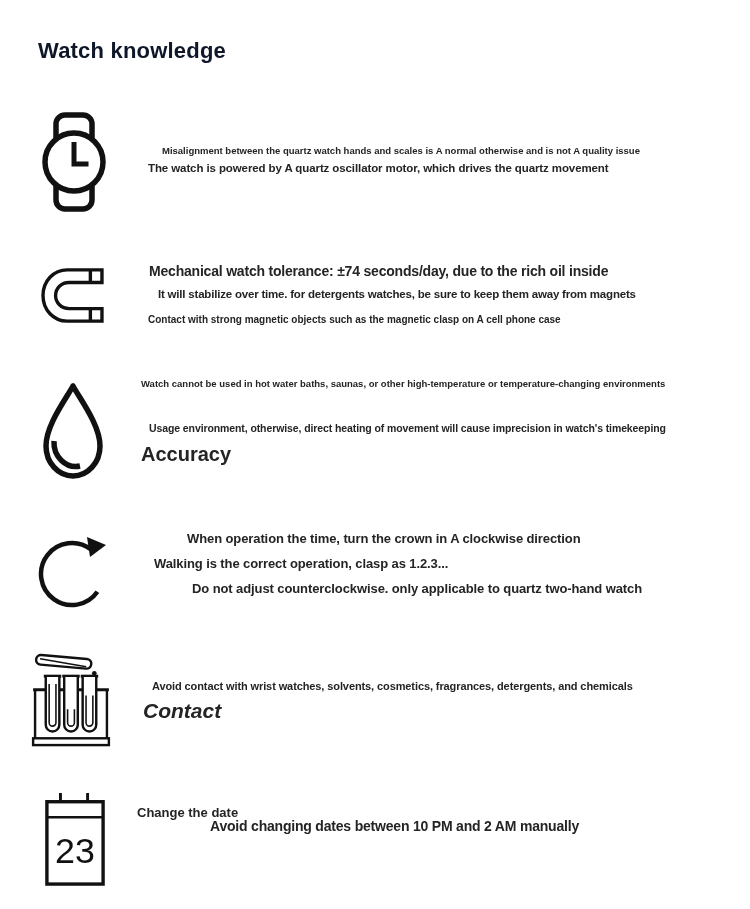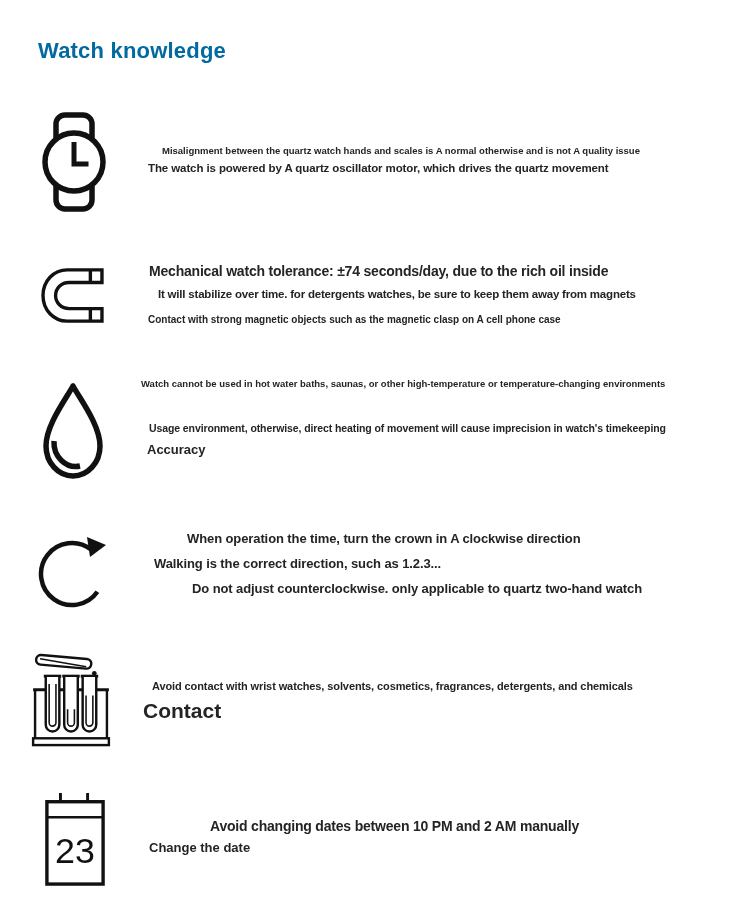--- a/index.html
+++ b/index.html
@@ -7,57 +7,57 @@
     width: 750px; height: 909px;
     background: #ffffff;
     position: relative;
     font-family: "Liberation Sans", sans-serif;
     color: #1f1f1f;
     overflow: hidden;
   }
   .abs { position: absolute; white-space: nowrap; }
   .page-title {
     left: 38px; top: 38px;
-    font-size: 22px; font-weight: bold; color: #0369a1;
+    font-size: 22px; font-weight: bold; color: #0f172a;
     letter-spacing: 0.2px;
   }
   .line { position: absolute; white-space: nowrap; font-weight: bold; color: #242424; line-height: 1.15; }
 
   
   .icon-watch    { left: 42px;  top: 112px; }
   .s1l1 { left: 162px; top: 146px; font-size: 9.5px; }
   .s1l2 { left: 148px; top: 162px; font-size: 11.5px; letter-spacing: -0.1px; }
 
   
   .icon-magnet   { left: 40px;  top: 267px; }
   .s2l1 { left: 149px; top: 263px; font-size: 14px;  letter-spacing: -0.2px; }
   .s2l2 { left: 158px; top: 288px; font-size: 11.5px; letter-spacing: -0.2px; }
   .s2l3 { left: 148px; top: 314px; font-size: 10px; }
 
   
   .icon-drop     { left: 39px;  top: 381px; }
   .s3l1 { left: 141px; top: 379px; font-size: 9.5px; }
   .s3l2 { left: 149px; top: 422px; font-size: 10.5px; letter-spacing: -0.1px; }
-  .s3l3 { left: 147px; top: 443px; font-size: 13px; }
+  .s3l3 { left: 141px; top: 443px; font-size: 20px; }
 
   
   .icon-arrow    { left: 38px;  top: 525px; }
   .s4l1 { left: 187px; top: 532px; font-size: 13px; letter-spacing: -0.1px; }
   .s4l2 { left: 154px; top: 557px; font-size: 13px; letter-spacing: -0.1px; }
   .s4l3 { left: 152px; top: 582px; font-size: 13px; letter-spacing: -0.1px; padding-left: 40px; }
 
   
   .icon-tubes    { left: 31px;  top: 647px; }
   .s5l1 { left: 152px; top: 680px; font-size: 11px; letter-spacing: -0.1px; }
-  .s5l2 { left: 143px; top: 699px; font-size: 21px; }
+  .s5l2 { left: 143px; top: 699px; font-size: 21px; font-style: italic; }
 
   
   .icon-calendar { left: 44px;  top: 792px; }
   .s6l1 { left: 210px; top: 818px; font-size: 14px; letter-spacing: -0.2px; }
-  .s6l2 { left: 137px; top: 841px; font-size: 13px; margin-left: 12px; }
+  .s6l2 { left: 137px; top: 806px; font-size: 13px; }
 
   svg { display: block; }
 </style>
 </head>
 <body>
 
 <div class="abs page-title">Watch knowledge</div>
 
 <div class="abs icon-watch">
   <svg width="64" height="100" viewBox="0 0 64 100">
@@ -90,21 +90,21 @@
 <div class="line s3l2">Usage environment, otherwise, direct heating of movement will cause imprecision in watch's timekeeping</div>
 <div class="line s3l3">Accuracy</div>
 
 <div class="abs icon-arrow">
   <svg width="72" height="88" viewBox="0 0 72 88">
     <path d="M59.4 66.8 A31 31 0 1 1 53.1 24.6" fill="none" stroke="#111" stroke-width="4.5"></path>
     <polygon points="49,12 68,20 52,32" fill="#111"></polygon>
   </svg>
 </div>
 <div class="line s4l1">When operation the time, turn the crown in A clockwise direction</div>
-<div class="line s4l2">Walking is the correct direction, such as 1.2.3...</div>
+<div class="line s4l2">Walking is the correct operation, clasp as 1.2.3...</div>
 <div class="line s4l3">Do not adjust counterclockwise. only applicable to quartz two-hand watch</div>
 
 <div class="abs icon-tubes">
   <svg width="80" height="101" viewBox="0 0 82 104">
     <g transform="rotate(5 8 14)">
       <rect x="5" y="8" width="57" height="10" rx="5" fill="#fff" stroke="#111" stroke-width="2.5"></rect>
       <line x1="9" y1="12" x2="57" y2="16" stroke="#111" stroke-width="1.5"></line>
     </g>
     <circle cx="65" cy="27" r="2.4" fill="#111"></circle>
     <line x1="2" y1="44" x2="80" y2="44" stroke="#111" stroke-width="3"></line>

